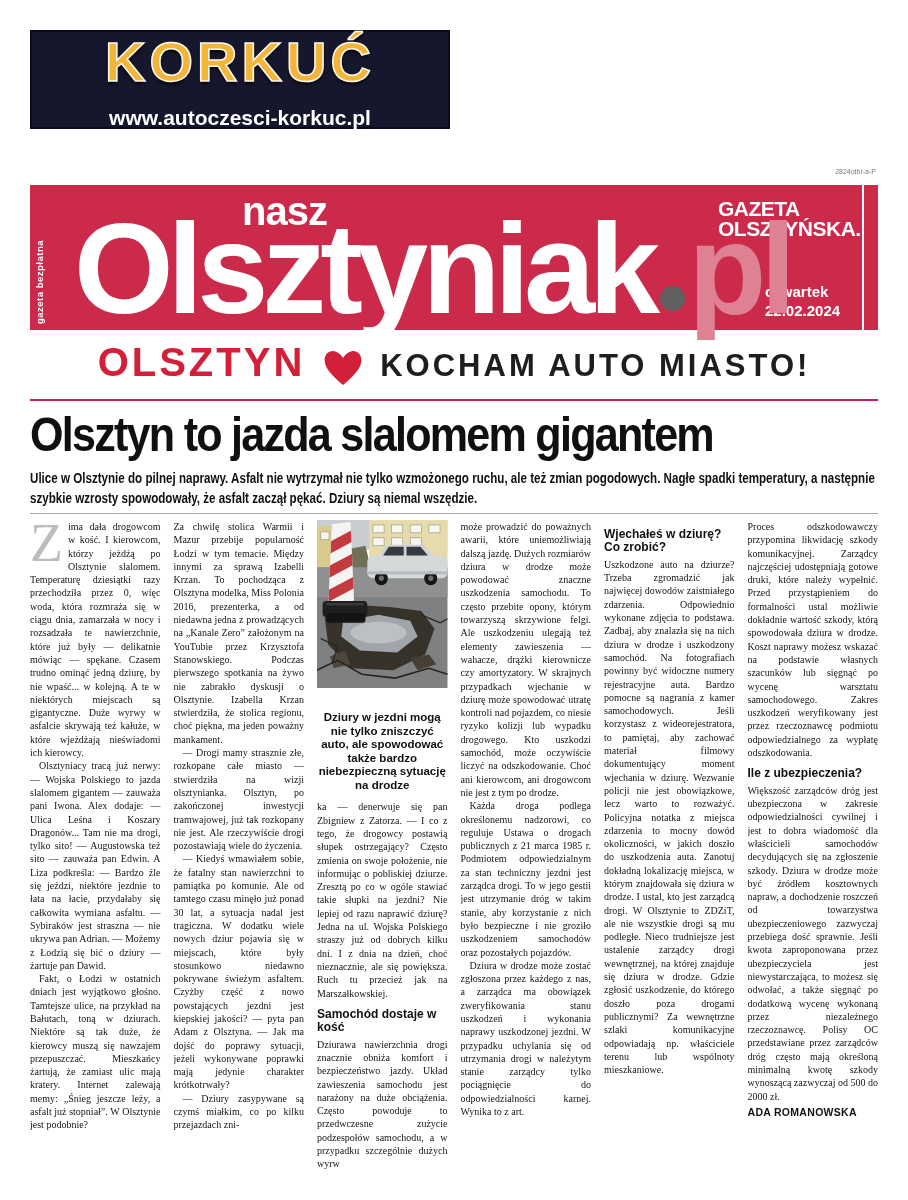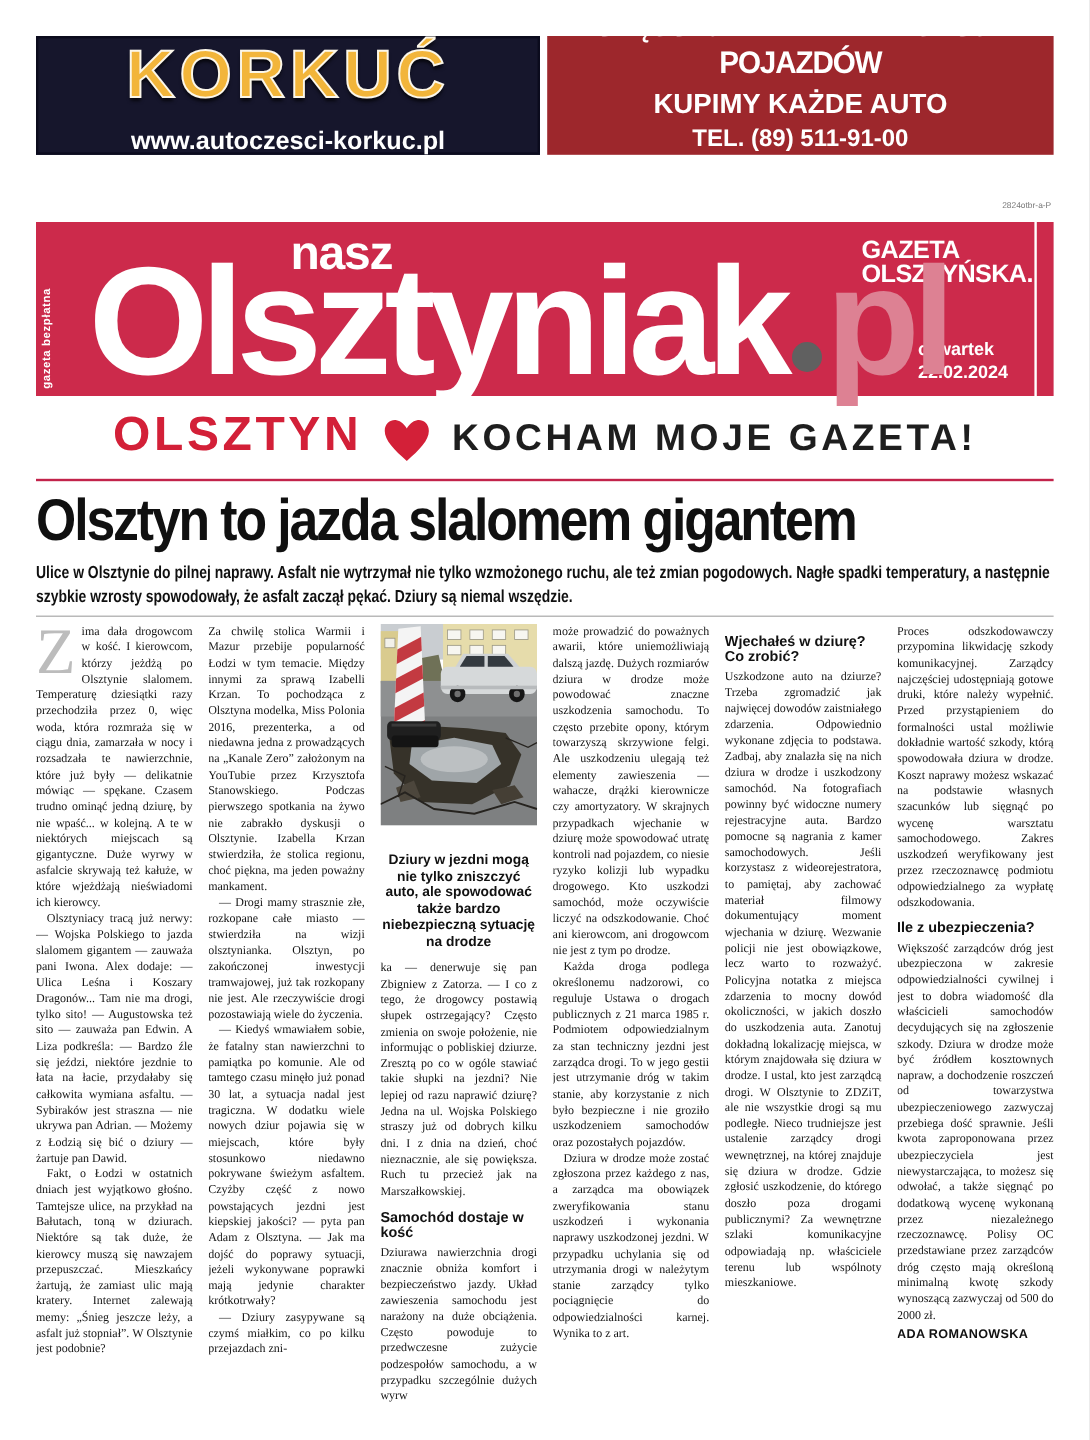--- a/index.html
+++ b/index.html
@@ -111,26 +111,20 @@
 </head>
 <body>
 
 <div class="page">
 
   <div class="topads">
     <div class="ad-korkuc">
       <div class="korkuc-word">KORKUĆ</div>
       <div class="korkuc-url">www.autoczesci-korkuc.pl</div>
     </div>
-    <div class="ad-right">
-      <div class="l1">CZĘŚCI UŻYWANE – KASACJA POJAZDÓW</div>
-      <div class="l2">KUPIMY KAŻDE AUTO</div>
-      <div class="l3">TEL. (89) 511-91-00</div>
-      <div class="l4">ul. Olsztyńska 14D, DYWITY k. Olsztyna</div>
-    </div>
   </div>
   <div class="ad-code">2824otbr-a-P</div>
 
   <div class="masthead">
     <div class="mh-vertical">gazeta bezpłatna</div>
     <div class="logo-nasz">nasz</div>
     <div class="logo-main"><span>Olsztyniak</span><span class="logo-dot"></span><span class="logo-pl">pl</span></div>
     <div class="mh-brand">
       <div>GAZETA</div>
       <div>OLSZTYŃSKA.</div>
@@ -140,21 +134,21 @@
       <div>22.02.2024</div>
     </div>
     <div class="mh-line"></div>
   </div>
 
   <div class="slogan">
     <span class="slogan-city">OLSZTYN</span>
     <svg class="heart-icon" width="42" height="40" viewBox="0 0 32 30">
       <path d="M16 28 C8 21 2 15 2 9 C2 4 6 1.6 9.5 2.2 C12.4 2.7 14.6 5 16 7.4 C17.4 5 19.6 2.7 22.5 2.2 C26 1.6 30 4 30 9 C30 15 24 21 16 28 Z" fill="#d32038"></path>
     </svg>
-    <span class="slogan-text">KOCHAM MOJE GAZETA!</span>
+    <span class="slogan-text">KOCHAM AUTO MIASTO!</span>
   </div>
   <div class="red-rule"></div>
 
   <div class="headline">Olsztyn to jazda slalomem gigantem</div>
   <div class="lede">Ulice w Olsztynie do pilnej naprawy. Asfalt nie wytrzymał nie tylko wzmożonego ruchu, ale też zmian pogodowych. Nagłe spadki temperatury, a następnie szybkie wzrosty spowodowały, że asfalt zaczął pękać. Dziury są niemal wszędzie.</div>
   <div class="gray-rule"></div>
 
   <div class="article">
 
     <div class="col">

